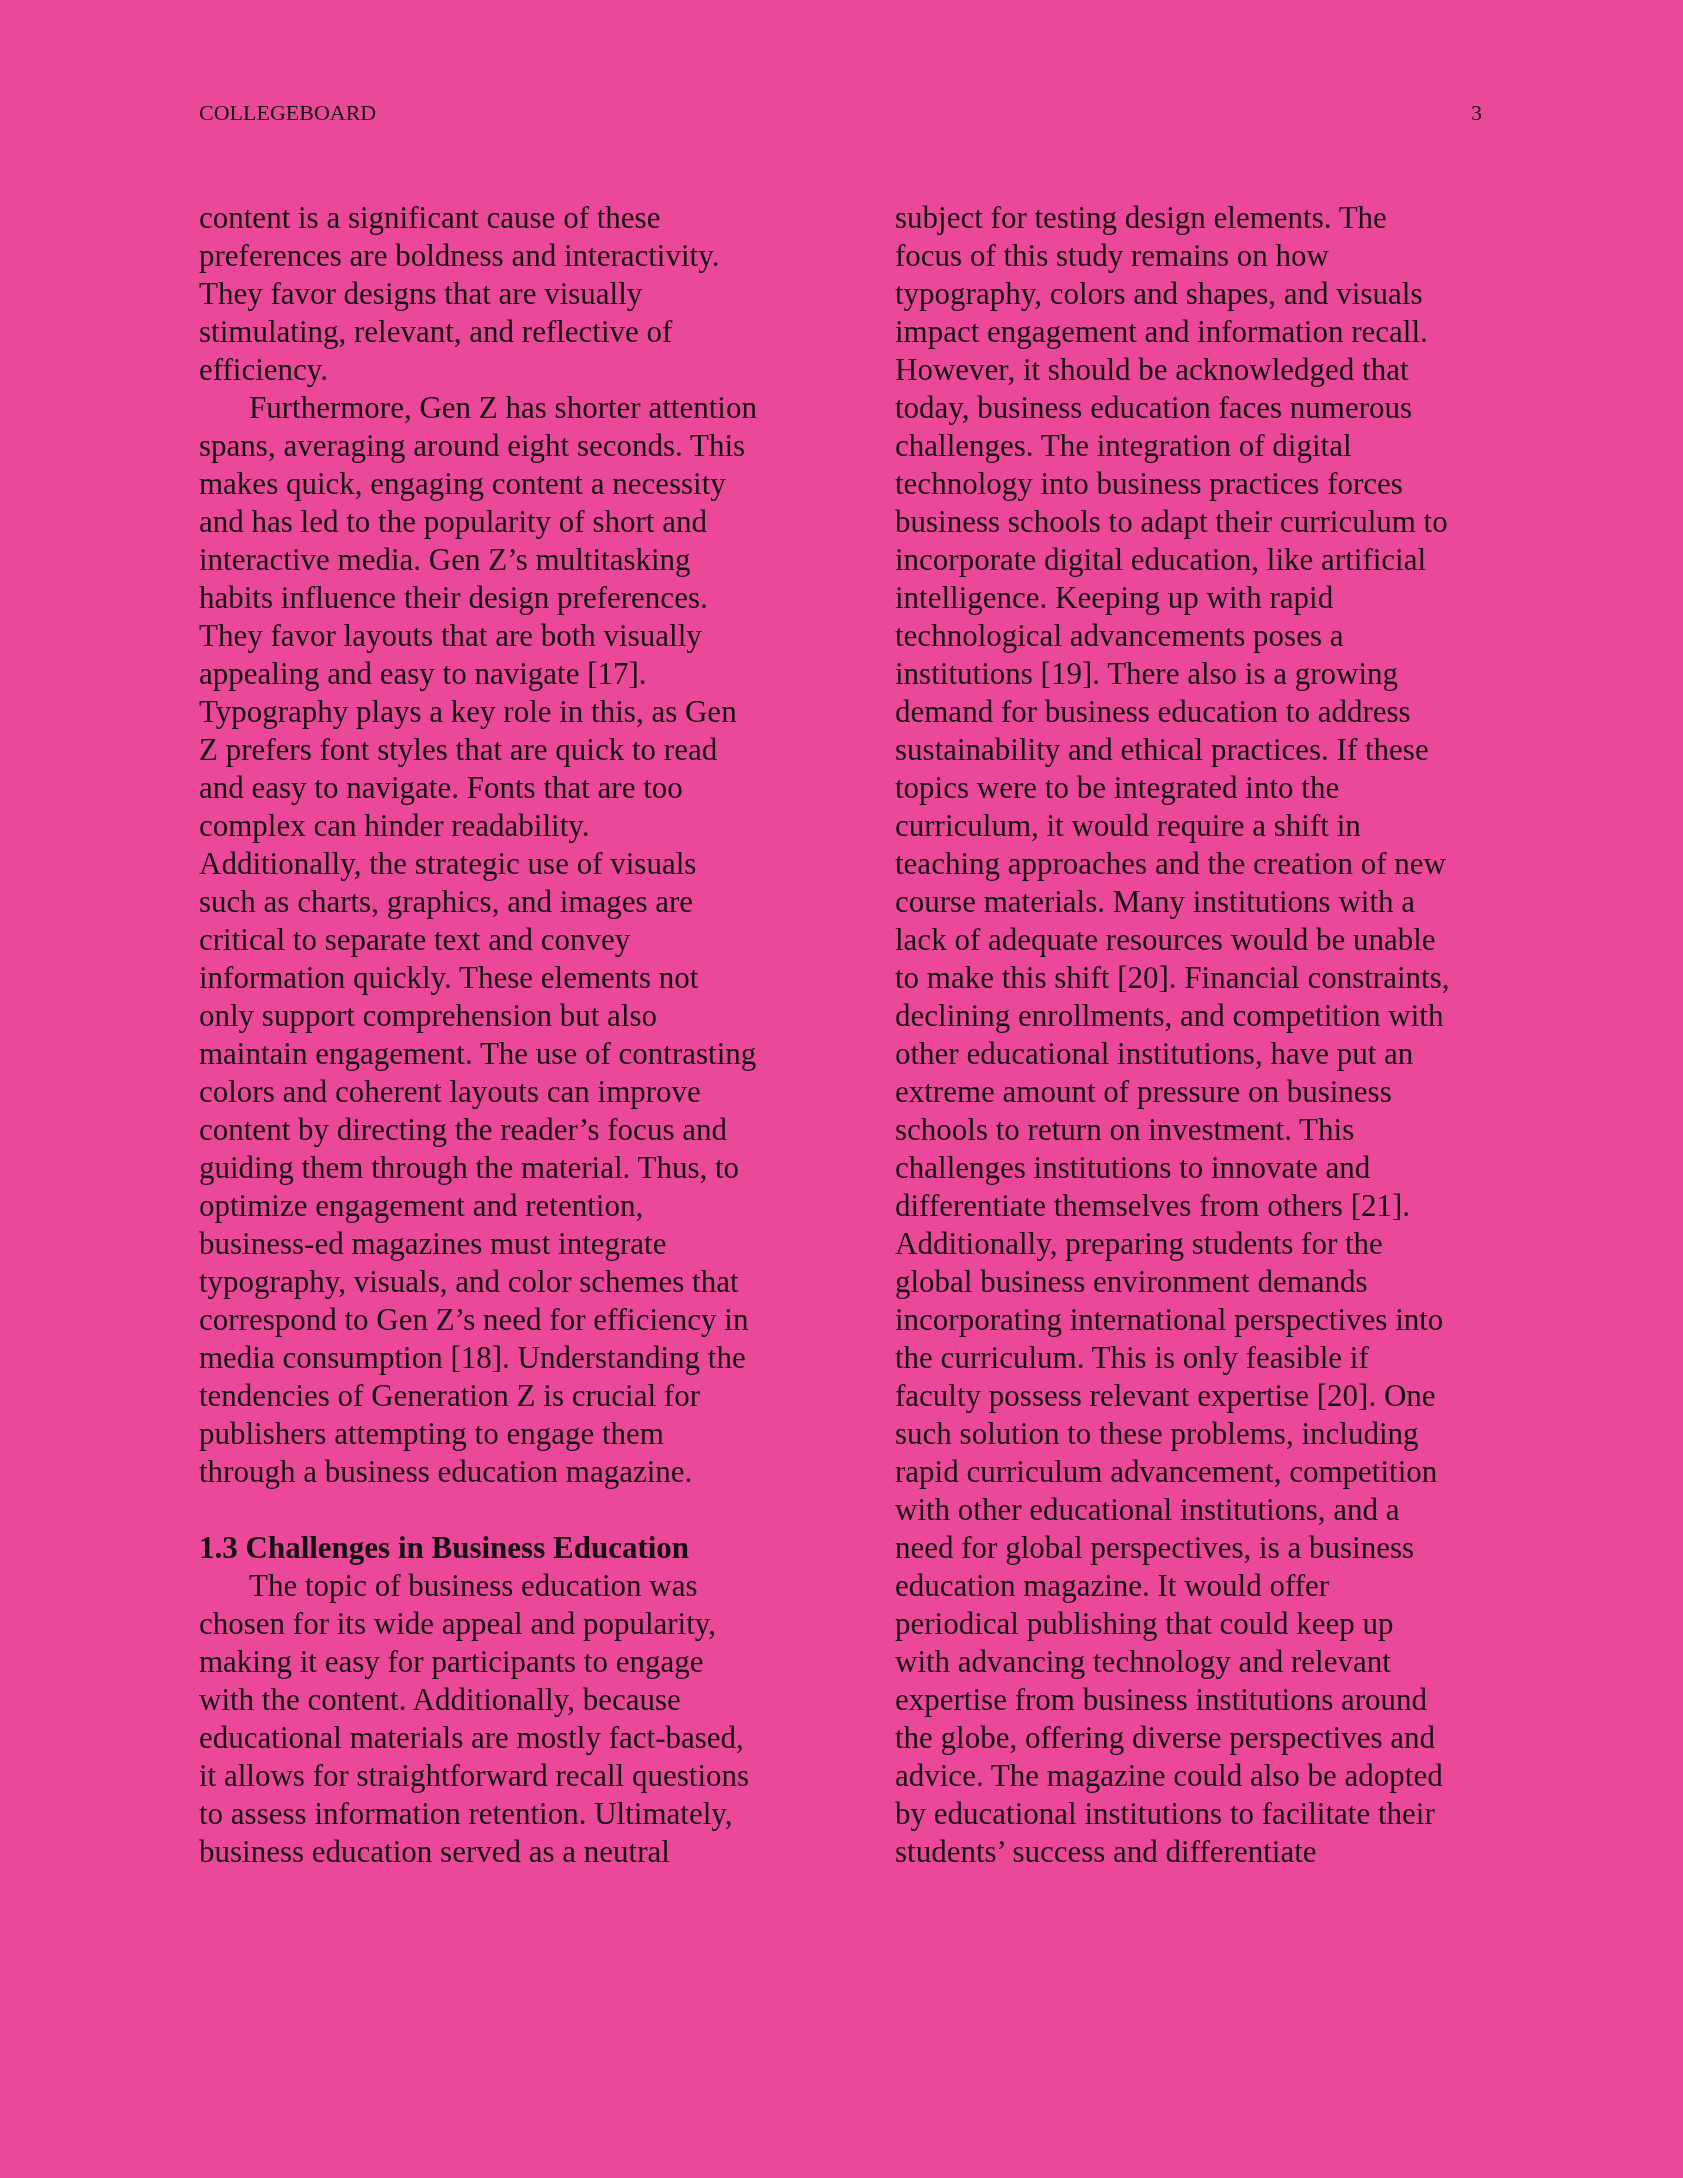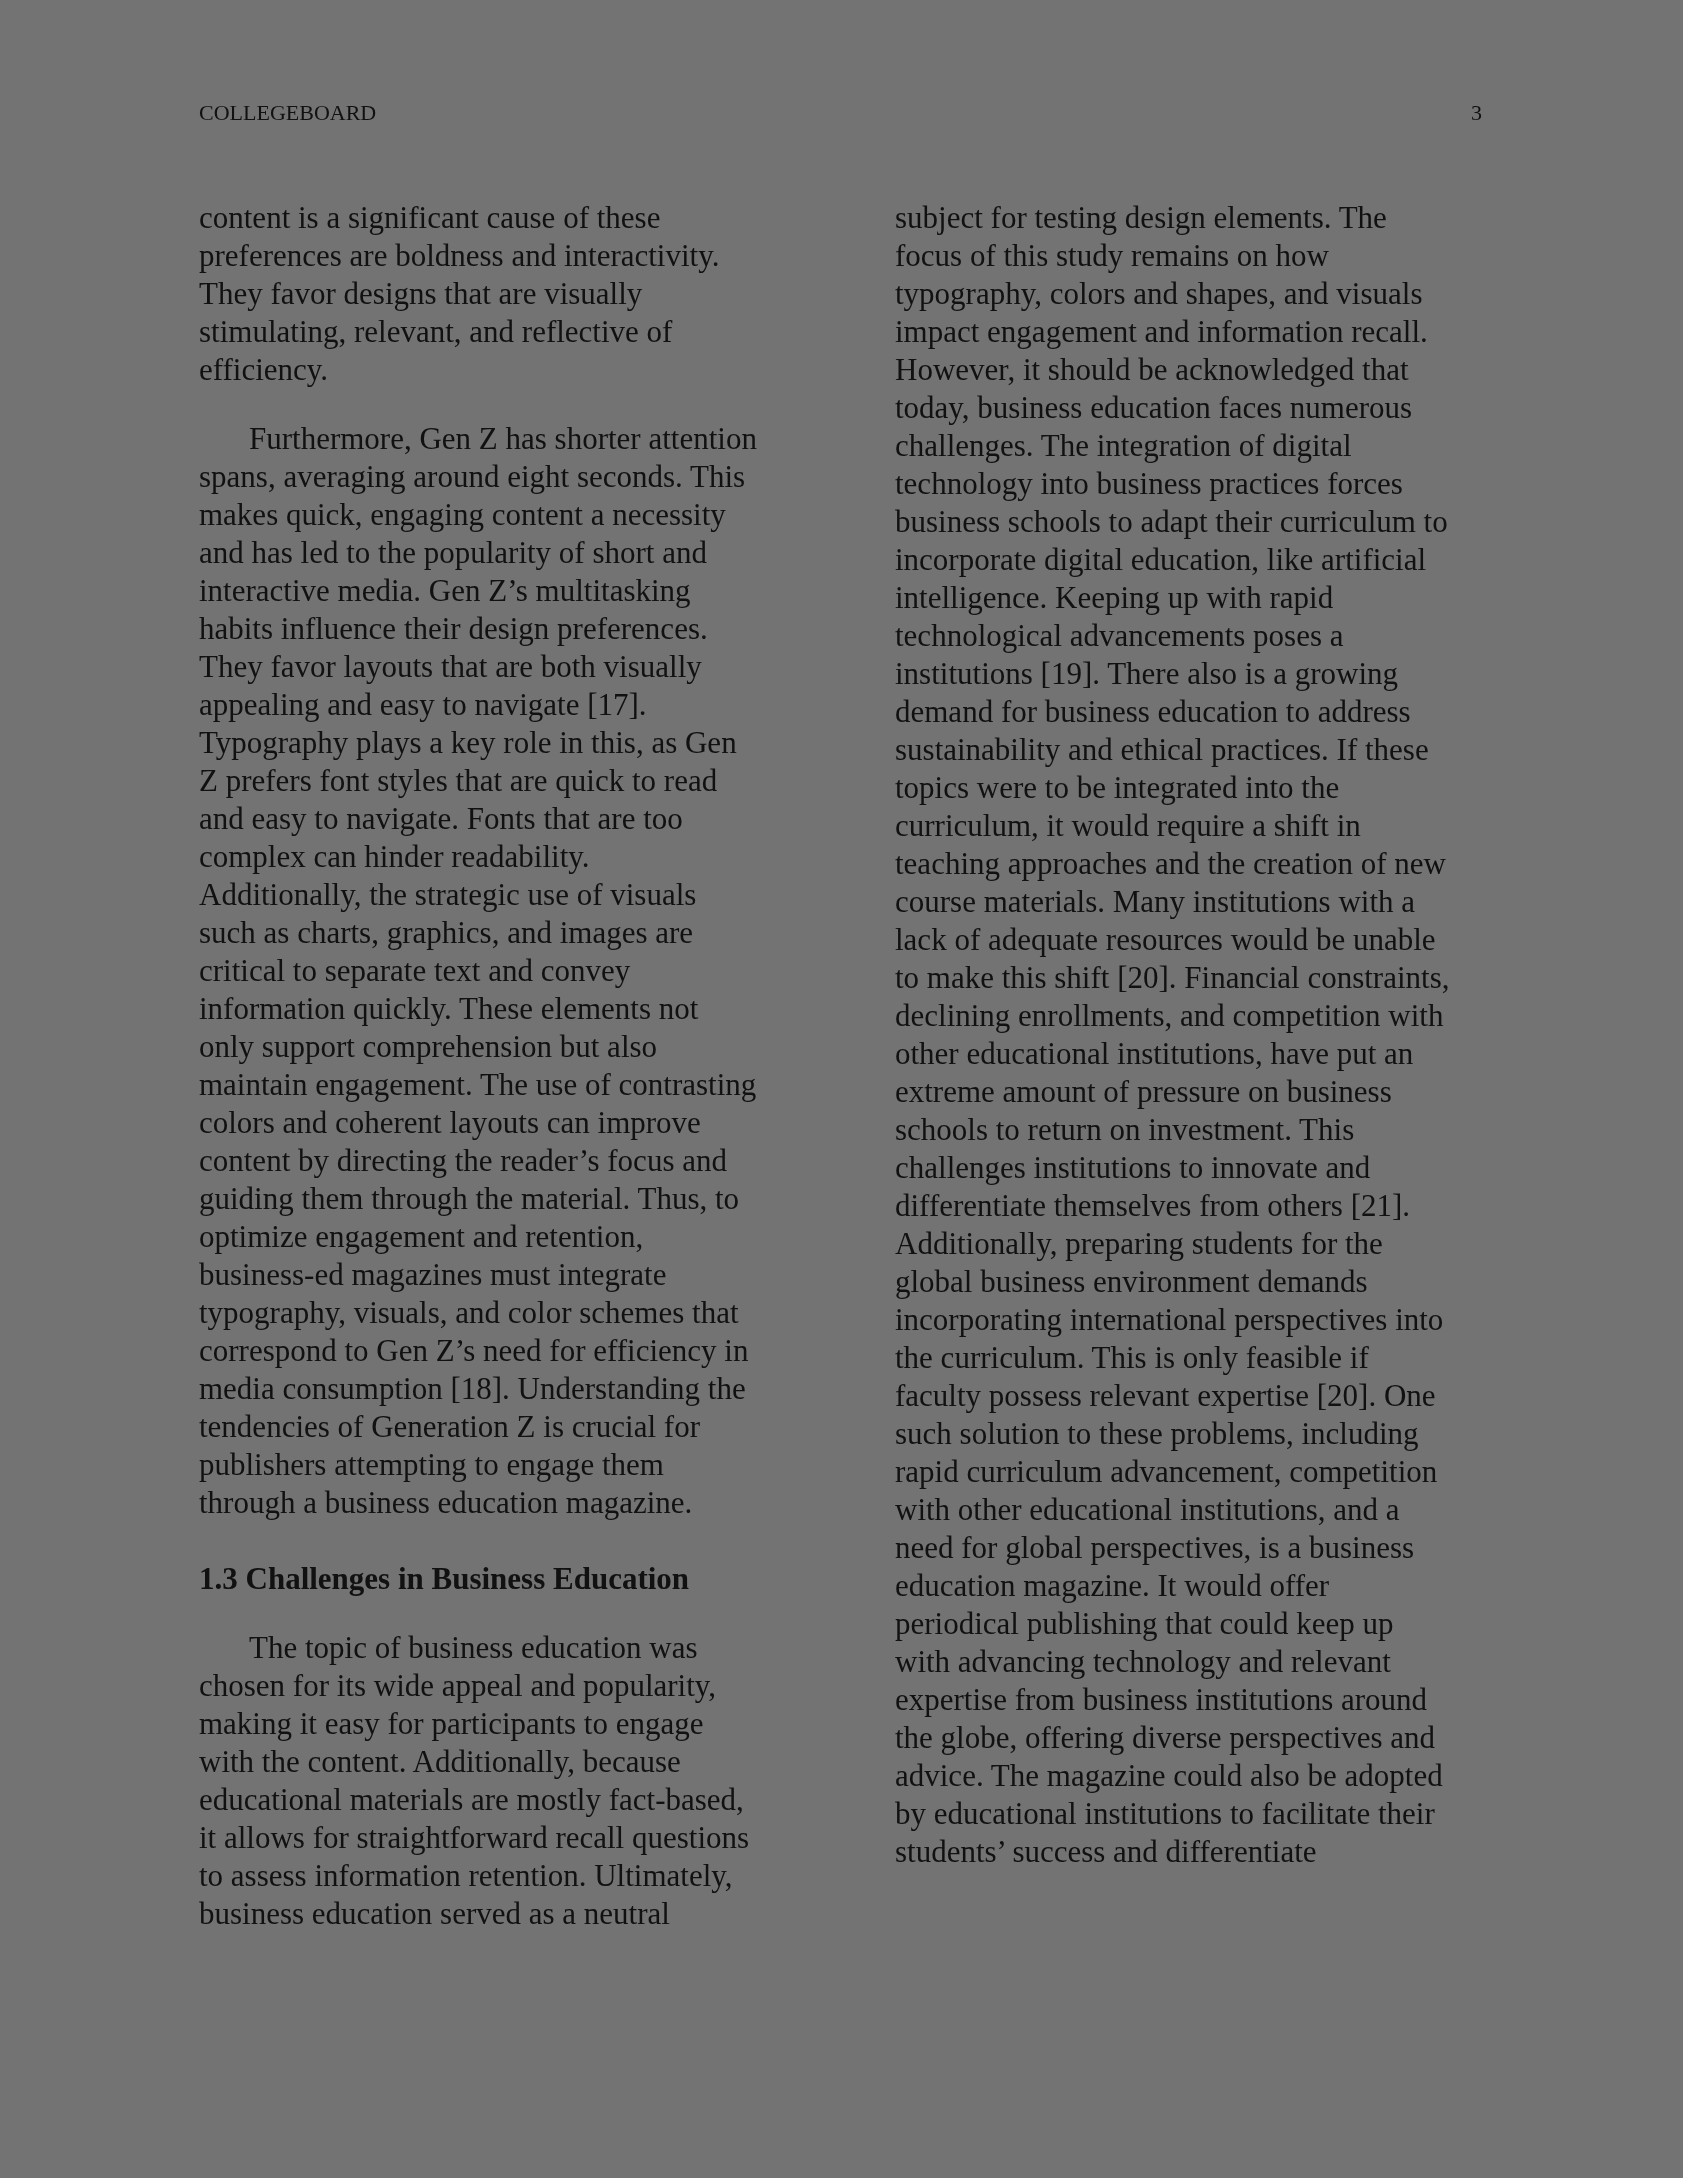--- a/index.html
+++ b/index.html
@@ -1,25 +1,25 @@
 <!DOCTYPE html>
 <html><head>
   <meta charset="utf-8">
   <style>
     html, body { margin: 0; padding: 0; background: #ffffff; }
     body { width: 1683px; height: 2178px; position: relative; overflow: hidden; }
-    .page { position: absolute; left: 0; top: 0; width: 1683px; height: 2178px; background: #737373; color: #111111;
+    .page { position: absolute; left: 0; top: 0; width: 1683px; height: 2178px; background: #ec4899; color: #111111;
       font-family: "Liberation Serif", "DejaVu Serif", serif; }
     .running-head { position: absolute; top: 100px; left: 199px; font-size: 22px; letter-spacing: 0px; color: #111; }
     .page-number { position: absolute; top: 100px; left: 1471px; font-size: 22px; color: #111; }
     .column { position: absolute; top: 199px; }
     .col-left { left: 199px; width: 634px; }
     .col-right { left: 895px; width: 634px; }
     .line { display: block; height: 38px; line-height: 38px; font-size: 31px; white-space: nowrap; }
-    .indent { padding-left: 50px; margin-top: 31px; }
+    .indent { padding-left: 50px; }
     .heading { font-weight: bold; }
     .blank { height: 38px; }
   </style>
 </head>
 <body>
 
 <div class="page">
   <div class="running-head">COLLEGEBOARD</div>
   <div class="page-number">3</div>
 

